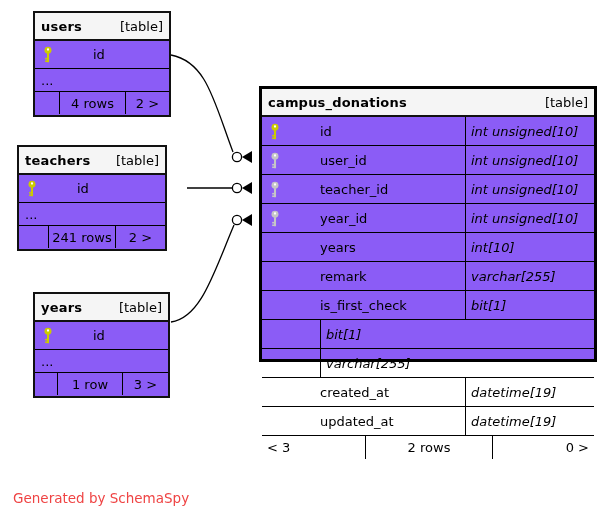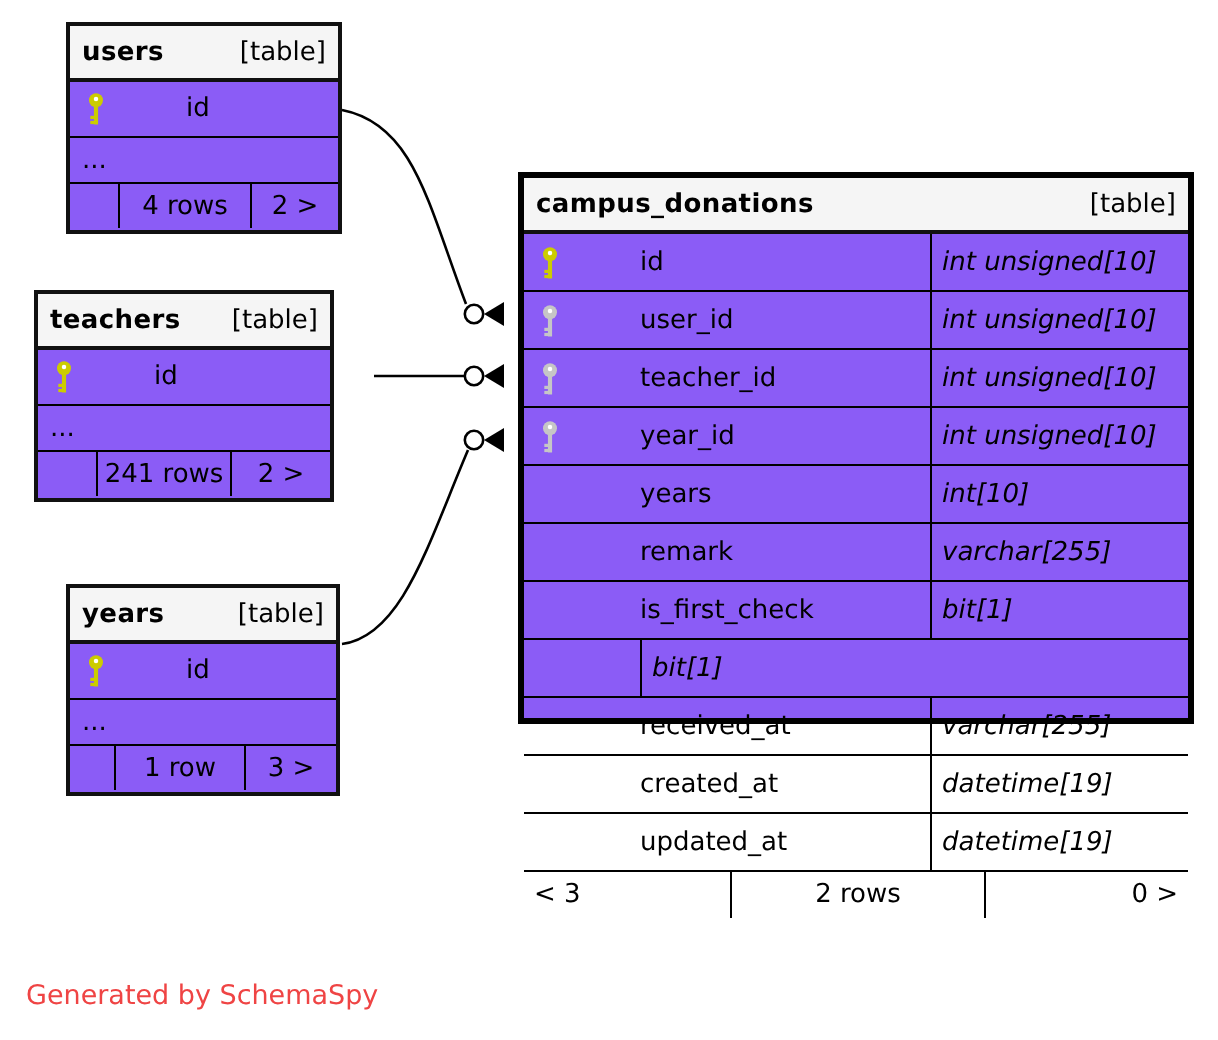--- a/index.html
+++ b/index.html
@@ -218,21 +218,20 @@
       <span class="ctype">bit[1]</span>
     </div>
 
     <div class="row">
       <span class="keyicon"></span>
       <span class="ctype">bit[1]</span>
     </div>
 
     <div class="row">
       <span class="keyicon"></span>
-      <span class="cname">received_at</span>
       <span class="ctype">varchar[255]</span>
     </div>
 
     <div class="row">
       <span class="keyicon"></span>
       <span class="cname">created_at</span>
       <span class="ctype">datetime[19]</span>
     </div>
 
     <div class="row">

